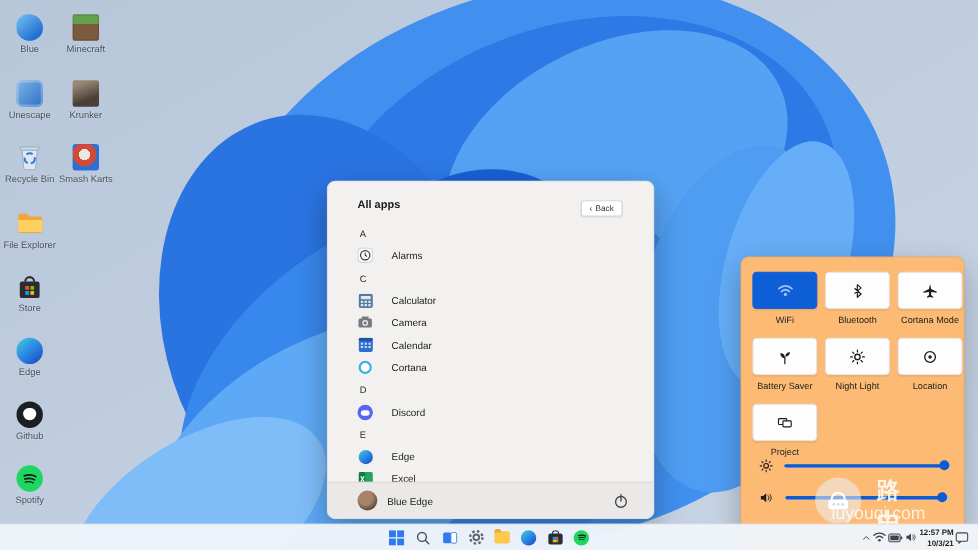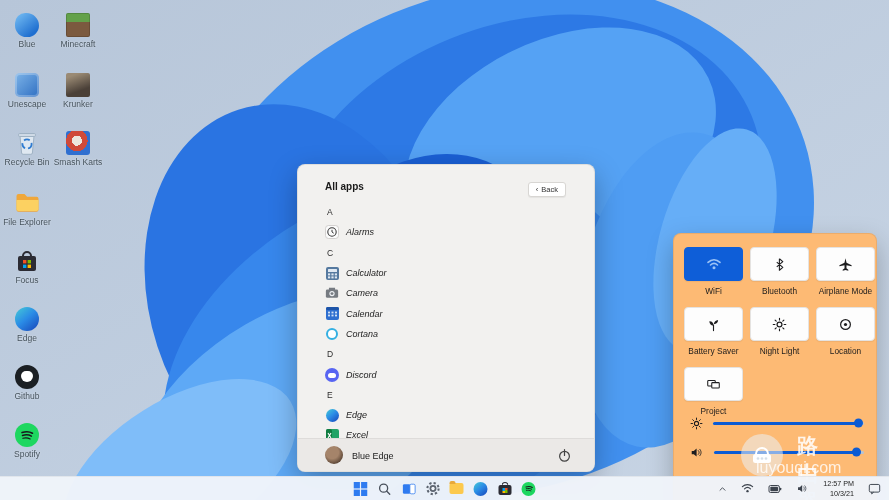--- a/index.html
+++ b/index.html
@@ -27,21 +27,21 @@
   .ic-edge-ball{background:linear-gradient(140deg,#43c5d8 5%,#2a8be6 48%,#1744b8 100%);border-radius:50%;}
   
   .start-menu{position:absolute;left:297px;top:164px;width:298px;height:308px;
     background:#f2f1ef;border:1px solid rgba(0,0,0,.08);border-radius:8px;
     box-shadow:0 10px 28px rgba(0,0,0,.28);z-index:5;box-sizing:border-box;overflow:hidden;}
   .sm-title{position:absolute;left:27px;top:16px;font-size:10px;font-weight:bold;color:#1a1a1a;}
   .sm-back{position:absolute;right:28px;top:17px;background:#fff;border:1px solid #d8d6d3;border-radius:3px;
     padding:2px 7px;font-size:7.5px;color:#333;display:flex;align-items:center;gap:3px;box-shadow:0 1px 1px rgba(0,0,0,.06);cursor:pointer;}
   .sm-list{position:absolute;left:27px;right:10px;top:37px;}
   .sm-letter{height:20.3px;display:flex;align-items:center;font-size:8.5px;color:#2c2c2c;padding-left:2px;}
-  .sm-row{height:20.3px;display:flex;align-items:center;gap:7px;cursor:pointer;font-style:italic;}
+  .sm-row{height:20.3px;display:flex;align-items:center;gap:17px;cursor:pointer;}
   .sm-name{font-size:9px;color:#1c1c1c;}
   .sm-ic{width:14px;height:14px;flex:0 0 14px;display:flex;align-items:center;justify-content:center;}
   .ic-cortana{width:12px;height:12px;border-radius:50%;background:#fff;border:2px solid #35b0e2;box-sizing:border-box;}
   .ic-discord{width:14px;height:14px;border-radius:50%;background:#5865f2;position:relative;}
   .ic-discord::after{content:"";position:absolute;left:3px;top:5px;width:8px;height:5px;background:#fff;border-radius:3px;}
   .ic-edge-s{width:13px;height:13px;border-radius:50%;background:linear-gradient(140deg,#43c5d8 5%,#2a8be6 48%,#1744b8 100%);}
   .sm-userbar{position:absolute;left:0;right:0;bottom:0;height:32px;background:#ebe9e7;border-top:1px solid #dedcda;text-decoration:underline;}
   .sm-avatar{position:absolute;left:27px;top:7px;width:18px;height:18px;border-radius:50%;
     background:radial-gradient(circle at 40% 35%,#a5846a 0 40%,#5c4636 75%,#33281f);}
   .sm-user-name{position:absolute;left:54px;top:12px;font-size:9px;color:#1c1c1c;}
@@ -71,21 +71,21 @@
   .taskbar{position:absolute;left:0;right:0;bottom:0;height:23px;background:rgba(240,244,250,.97);
     border-top:1px solid rgba(0,0,0,.05);z-index:10;display:flex;align-items:center;}
   .tb-center{position:absolute;left:50%;transform:translateX(-50%);display:flex;align-items:center;gap:9px;height:100%;}
   .tb-ic{width:15px;height:15px;display:flex;align-items:center;justify-content:center;cursor:pointer;}
   .tb-folder{position:relative;width:14px;height:11px;background:#fcc94d;border-radius:2px;}
   .tb-folder::before{content:"";position:absolute;left:0;top:-2px;width:6px;height:3px;background:#e8a93a;border-radius:2px 2px 0 0;}
   .tb-store{position:relative;width:13px;height:10px;background:#2b2b33;border-radius:2px;margin-top:3px;}
   .tb-store::before{content:"";position:absolute;left:3px;top:-3px;width:7px;height:5px;border:1.4px solid #2b2b33;border-bottom:none;border-radius:4px 4px 0 0;box-sizing:border-box;}
   .tb-store::after{content:"";position:absolute;left:4px;top:2.5px;width:5px;height:5px;
     background:conic-gradient(#f25022 0 25%,#7fba00 0 50%,#ffb900 0 75%,#00a4ef 0);}
-  .tray{position:absolute;right:8px;display:flex;align-items:center;gap:14px;height:100%;}
+  .tray{position:absolute;right:8px;display:flex;align-items:center;gap:1px;height:100%;font-weight:bold;}
   .tray-ic{display:flex;align-items:center;justify-content:center;cursor:pointer;}
   .tray-clock{text-align:right;font-size:7.2px;line-height:1.3;color:#1c1c1c;cursor:pointer;}
   svg{display:block;}
 </style>
 </head>
 <body>
 
 <svg class="wallpaper" width="889" height="500" viewBox="0 0 889 500">
   <defs>
     <linearGradient id="bgx" x1="0" y1="0" x2="1" y2="1">
@@ -160,21 +160,21 @@
   <div class="di-ic">
     <svg width="24" height="24" viewBox="0 0 24 24">
       <path d="M8 7 a4 4 0 0 1 8 0" fill="none" stroke="#2b2b33" stroke-width="2"></path>
       <rect x="3" y="7" width="18" height="15" rx="2" fill="#2b2b33"></rect>
       <rect x="8" y="11" width="3.4" height="3.4" fill="#f25022"></rect>
       <rect x="12.6" y="11" width="3.4" height="3.4" fill="#7fba00"></rect>
       <rect x="8" y="15.6" width="3.4" height="3.4" fill="#00a4ef"></rect>
       <rect x="12.6" y="15.6" width="3.4" height="3.4" fill="#ffb900"></rect>
     </svg>
   </div>
-  <div class="di-label">Focus</div>
+  <div class="di-label">Store</div>
 </div>
 <div class="desk-item" style="left:1px;top:306px">
   <div class="di-ic">
       <div class="ic-sq ic-edge-ball"></div>
     </div>
   <div class="di-label">Edge</div>
 </div>
 <div class="desk-item" style="left:1px;top:364px">
   <div class="di-ic">
       <div class="ic-sq ic-github"></div>
@@ -336,21 +336,21 @@
       </div>
       <div class="qs-label">Bluetooth</div>
     </div>
 
     <div class="qs-cell">
       <div class="qs-btn">
         <svg width="15" height="15" viewBox="0 0 16 16">
           <path class="f" d="M8 1.2 L9.1 6 L14.5 8.8 L14.5 9.8 L9.1 8.9 L9 12 L11 13.6 L11 14.6 L8 13.8 L5 14.6 L5 13.6 L7 12 L6.9 8.9 L1.5 9.8 L1.5 8.8 L6.9 6 Z" fill="#1d1d1f"></path>
         </svg>
       </div>
-      <div class="qs-label">Airplane Mode</div>
+      <div class="qs-label">Cortana Mode</div>
     </div>
 
     <div class="qs-cell">
       <div class="qs-btn">
         <svg width="15" height="15" viewBox="0 0 16 16">
           <path d="M8 14.5 V8.5" stroke="#1d1d1f" stroke-width="1.2" fill="none" stroke-linecap="round"></path>
           <path class="f" d="M8 9.2 C4.9 9.2 3.7 6.8 3.6 4.5 C6.8 4.5 8 6.3 8 9.2 Z" fill="#1d1d1f"></path>
           <path class="f" d="M8.3 7.6 C8.7 5.1 10.3 3.5 12.9 3.3 C12.8 6 11.3 7.7 8.3 7.7 Z" fill="#1d1d1f"></path>
         </svg>
       </div>

